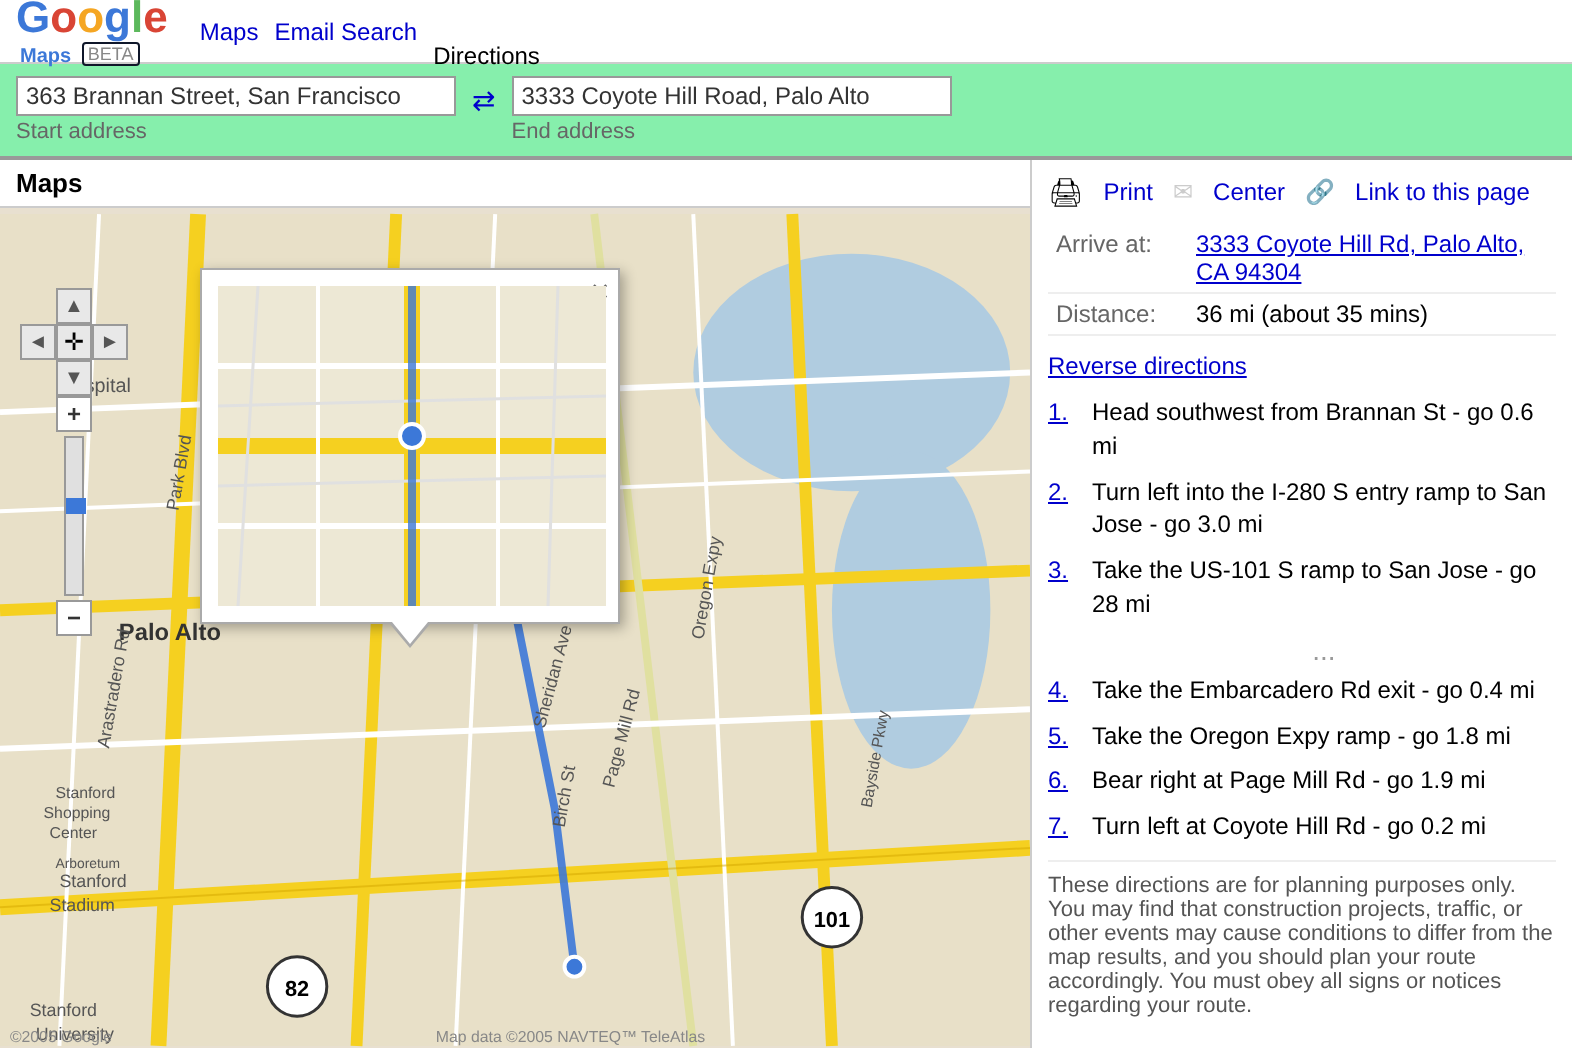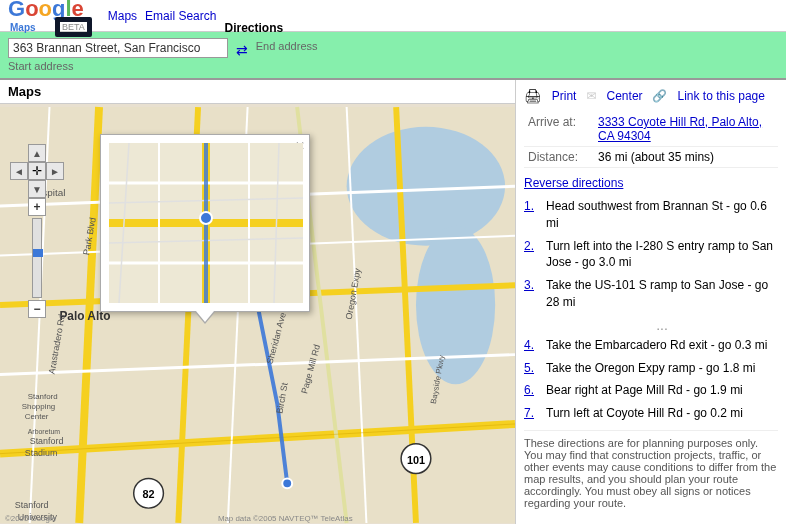--- a/index.html
+++ b/index.html
@@ -8,21 +8,21 @@
     
     #top-nav {
       display: flex;
       align-items: center;
       padding: 4px 8px;
       border-bottom: 1px solid #ccc;
       background: #fff;
       height: 32px;
     }
     #top-nav a { color: #00c; text-decoration: none; font-size: 12px; margin-right: 8px; }
-    #top-nav .active-tab { font-weight: bold; color: #000; font-size: 12px; margin-top: 24px; }
+    #top-nav .active-tab { font-weight: normal; color: #000; font-size: 12px; margin-top: 24px; }
 
     
     #address-bar {
       display: flex;
       align-items: flex-start;
       padding: 6px 8px;
       border-bottom: 2px solid #999;
       background: #86efac;
       min-height: 44px;
     }
@@ -67,24 +67,24 @@
     .google-e { color: #d94535; }
     .maps-sub {
       font-size: 10px;
       color: #3c78d8;
       font-weight: bold;
       margin-left: 2px;
     }
     .beta-badge {
       font-size: 9px;
       color: #888;
-      border: 5px solid #0f172a;
+      border: 1px solid #0f172a;
       padding: 0 2px;
       border-radius: 2px;
-      margin-left: 16px;
+      margin-left: 2px;
       vertical-align: middle;
     }
 
     
     #main-content {
       display: flex;
       height: calc(524px - 28px - 50px);
     }
 
     
@@ -311,20 +311,21 @@
   <span class="active-tab">Directions</span>
 </div>
 
 <div id="address-bar">
   <div class="address-section">
     <input class="address-input" type="text" value="363 Brannan Street, San Francisco" style="">
     <span class="address-label">Start address</span>
   </div>
   <span class="swap-icon">⇄</span>
   <div class="address-section">
+    <input class="address-input" type="text" value="3333 Coyote Hill Road, Palo Alto" style="">
     <span class="address-label">End address</span>
   </div>
 </div>
 
 <div id="main-content">
 
   <div id="map-area">
     <div id="map-title-bar">
       <span>Maps</span>
     </div>
@@ -473,21 +474,21 @@
         <span class="step-num">2.</span>
         <span class="step-text">Turn <strong>left</strong> into the <strong>I-280 S</strong> entry ramp to <strong>San Jose</strong> - go <strong>3.0 mi</strong></span>
       </li>
       <li class="step-item">
         <span class="step-num">3.</span>
         <span class="step-text">Take the <strong>US-101 S</strong> ramp to <strong>San Jose</strong> - go <strong>28 mi</strong></span>
       </li>
       <div class="step-dots">...</div>
       <li class="step-item">
         <span class="step-num">4.</span>
-        <span class="step-text">Take the <strong>Embarcadero Rd</strong> exit - go <strong>0.3 mi</strong></span>
+        <span class="step-text">Take the <strong>Embarcadero Rd</strong> exit - go <strong>0.4 mi</strong></span>
       </li>
       <li class="step-item">
         <span class="step-num">5.</span>
         <span class="step-text">Take the <strong>Oregon Expy</strong> ramp - go <strong>1.8 mi</strong></span>
       </li>
       <li class="step-item">
         <span class="step-num">6.</span>
         <span class="step-text">Bear <strong>right</strong> at <strong>Page Mill Rd</strong> - go <strong>1.9 mi</strong></span>
       </li>
       <li class="step-item">

